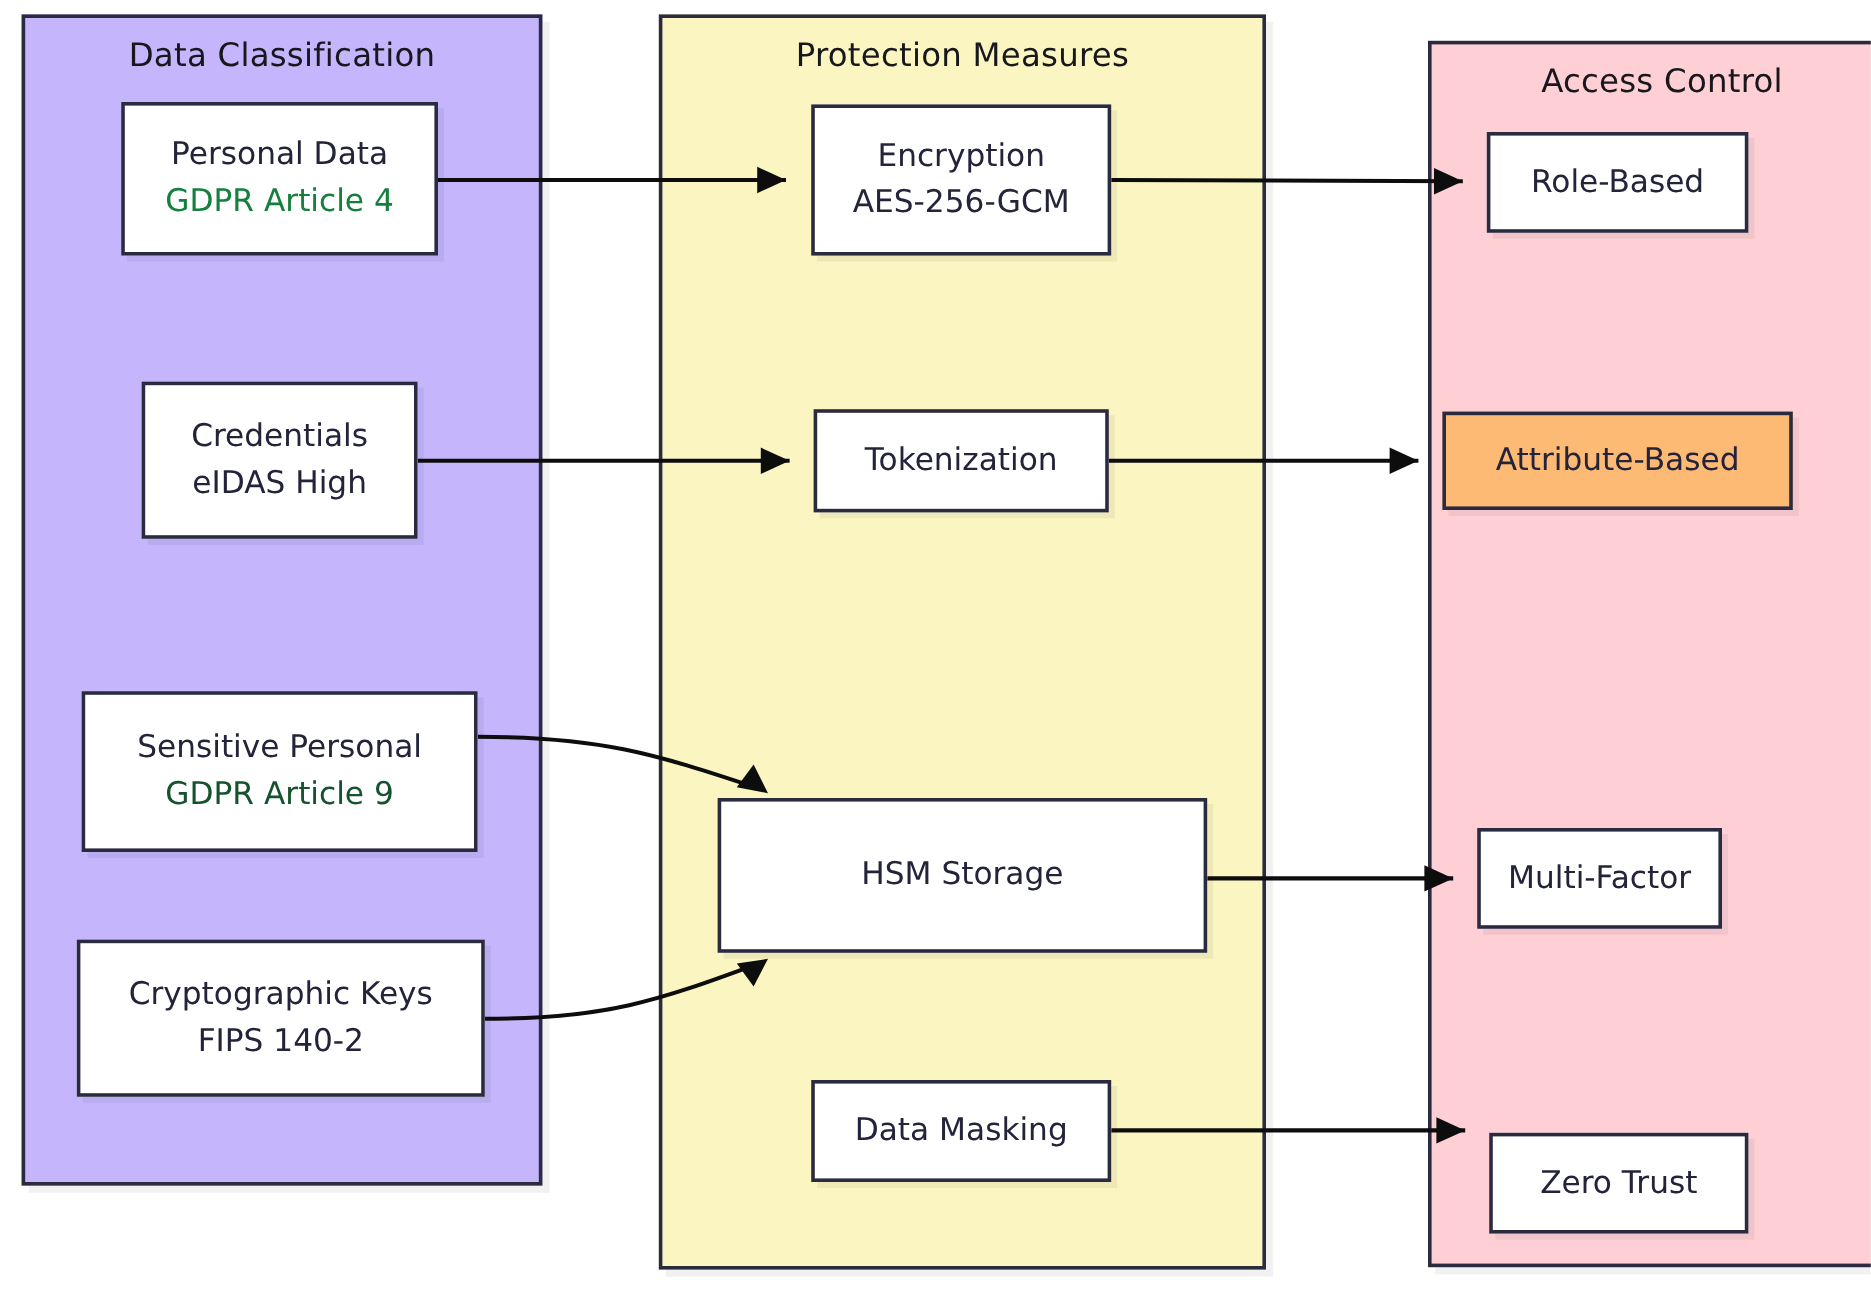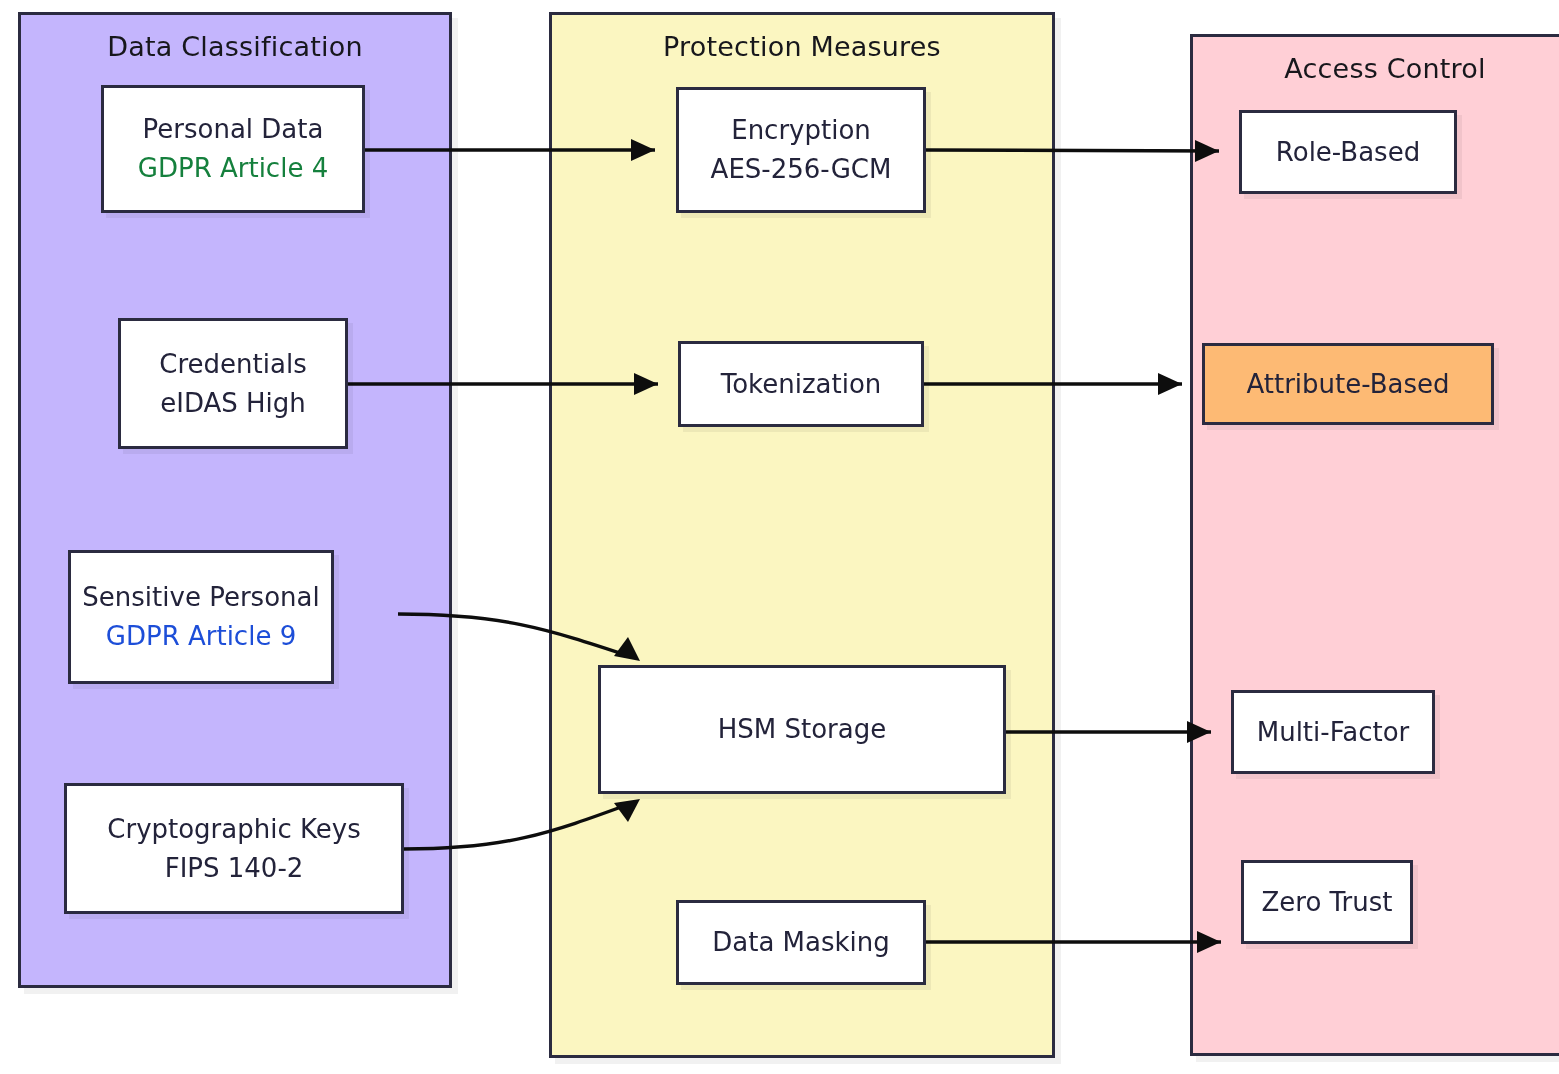--- a/index.html
+++ b/index.html
@@ -57,23 +57,23 @@
     </svg>
   <div id="nodes-layer">
       <div class="node" style="left: 101px; top: 85px; width: 264px; height: 128px; border-color: rgb(43, 43, 64); background: rgb(255, 255, 255);">
         <div class="line" style="color: rgb(35, 35, 58);">Personal Data</div>
         <div class="line" style="color: #15803d;">GDPR Article 4</div>
       </div>
       <div class="node" style="left: 118px; top: 318px; width: 230px; height: 131px; border-color: rgb(43, 43, 64); background: rgb(255, 255, 255);">
         <div class="line" style="color: rgb(35, 35, 58);">Credentials</div>
         <div class="line" style="color: rgb(35, 35, 58);">eIDAS High</div>
       </div>
-      <div class="node" style="left: 68px; top: 550px; width: 266px; height: 134px; border-color: rgb(43, 43, 64); background: rgb(255, 255, 255);">
+      <div class="node" style="left: 68px; top: 576px; width: 330px; height: 134px; border-color: rgb(43, 43, 64); background: rgb(255, 255, 255);">
         <div class="line" style="color: rgb(35, 35, 58);">Sensitive Personal</div>
-        <div class="line" style="color: #1d4ed8;">GDPR Article 9</div>
+        <div class="line" style="color: #14532d;">GDPR Article 9</div>
       </div>
       <div class="node" style="left: 64px; top: 783px; width: 340px; height: 131px; border-color: rgb(43, 43, 64); background: rgb(255, 255, 255);">
         <div class="line" style="color: rgb(35, 35, 58);">Cryptographic Keys</div>
         <div class="line" style="color: rgb(35, 35, 58);">FIPS 140-2</div>
       </div>
       <div class="node" style="left: 676px; top: 87px; width: 250px; height: 126px; border-color: rgb(43, 43, 64); background: rgb(255, 255, 255);">
         <div class="line" style="color: rgb(35, 35, 58);">Encryption</div>
         <div class="line" style="color: rgb(35, 35, 58);">AES-256-GCM</div>
       </div>
       <div class="node" style="left: 678px; top: 341px; width: 246px; height: 86px; border-color: rgb(43, 43, 64); background: rgb(255, 255, 255);">
@@ -87,17 +87,17 @@
       </div>
       <div class="node" style="left: 1239px; top: 110px; width: 218px; height: 84px; border-color: rgb(43, 43, 64); background: rgb(255, 255, 255);">
         <div class="line" style="color: rgb(35, 35, 58);">Role-Based</div>
       </div>
       <div class="node" style="left: 1202px; top: 343px; width: 292px; height: 82px; border-color: rgb(43, 43, 64); background: #fdba74;">
         <div class="line" style="color: rgb(35, 35, 58);">Attribute-Based</div>
       </div>
       <div class="node" style="left: 1231px; top: 690px; width: 204px; height: 84px; border-color: rgb(43, 43, 64); background: rgb(255, 255, 255);">
         <div class="line" style="color: rgb(35, 35, 58);">Multi-Factor</div>
       </div>
-      <div class="node" style="left: 1241px; top: 860px; width: 172px; height: 84px; border-color: rgb(43, 43, 64); background: rgb(255, 255, 255); text-align: right;">
+      <div class="node" style="left: 1241px; top: 944px; width: 216px; height: 84px; border-color: rgb(43, 43, 64); background: rgb(255, 255, 255); text-align: right;">
         <div class="line" style="color: rgb(35, 35, 58);">Zero Trust</div>
       </div>
     </div>
 </div>
 
 </body></html>

